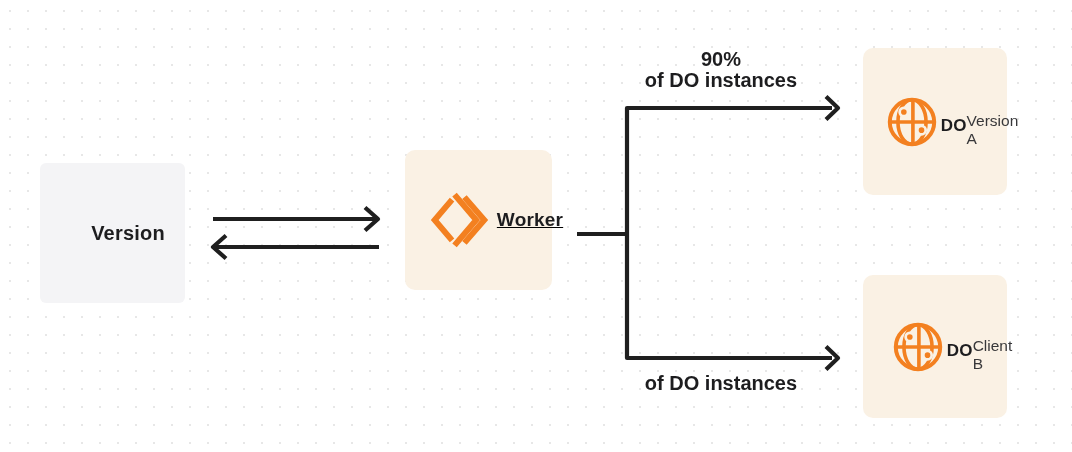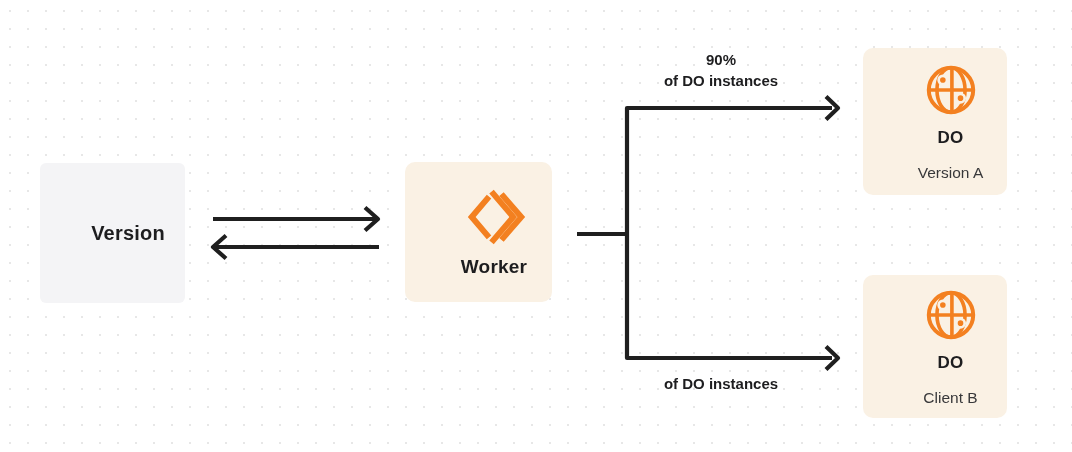--- a/index.html
+++ b/index.html
@@ -28,43 +28,44 @@
   }
   svg.connectors {
     position: absolute;
     left: 0; top: 0;
     width: 1072px; height: 452px;
     pointer-events: none;
   }
   .node {
     position: absolute;
     display: flex;
-    flex-direction: column;
+    flex-direction: row;
     align-items: center;
     justify-content: center;
     padding-left: 31px;
   }
   .client {
     left: 40px; top: 163px;
     width: 145px; height: 140px;
     background: var(--panel-gray);
     border-radius: 6px;
   }
   .client .label {
     font-size: 20px;
     font-weight: bold;
     color: var(--text);
     letter-spacing: 0.2px;
   }
   .worker {
-    left: 405px; top: 162px;
+    left: 405px; top: 150px;
     width: 147px; height: 140px;
     background: var(--panel-cream);
     border-radius: 10px;
     gap: 8px;
+    text-decoration: underline;
   }
   .worker .label {
     font-size: 19px;
     font-weight: bold;
     color: var(--text);
     letter-spacing: 0.2px;
   }
   .do {
     left: 863px;
     width: 144px;
@@ -83,21 +84,21 @@
   .do .subtitle {
     font-size: 15.5px;
     color: var(--muted);
     margin-top: 16px;
   }
   .icon { display: flex; align-items: center; justify-content: center; }
   .edge-label {
     position: absolute;
     width: 244px;
     text-align: center;
-    font-size: 15px;
+    font-size: 20px;
     font-weight: bold;
     color: var(--text);
     line-height: 21px;
   }
   .edge-label.top    { left: 599px; top: 49px; }
   .edge-label.bottom { left: 599px; top: 373px; }
 </style>
 </head>
 <body>
 

